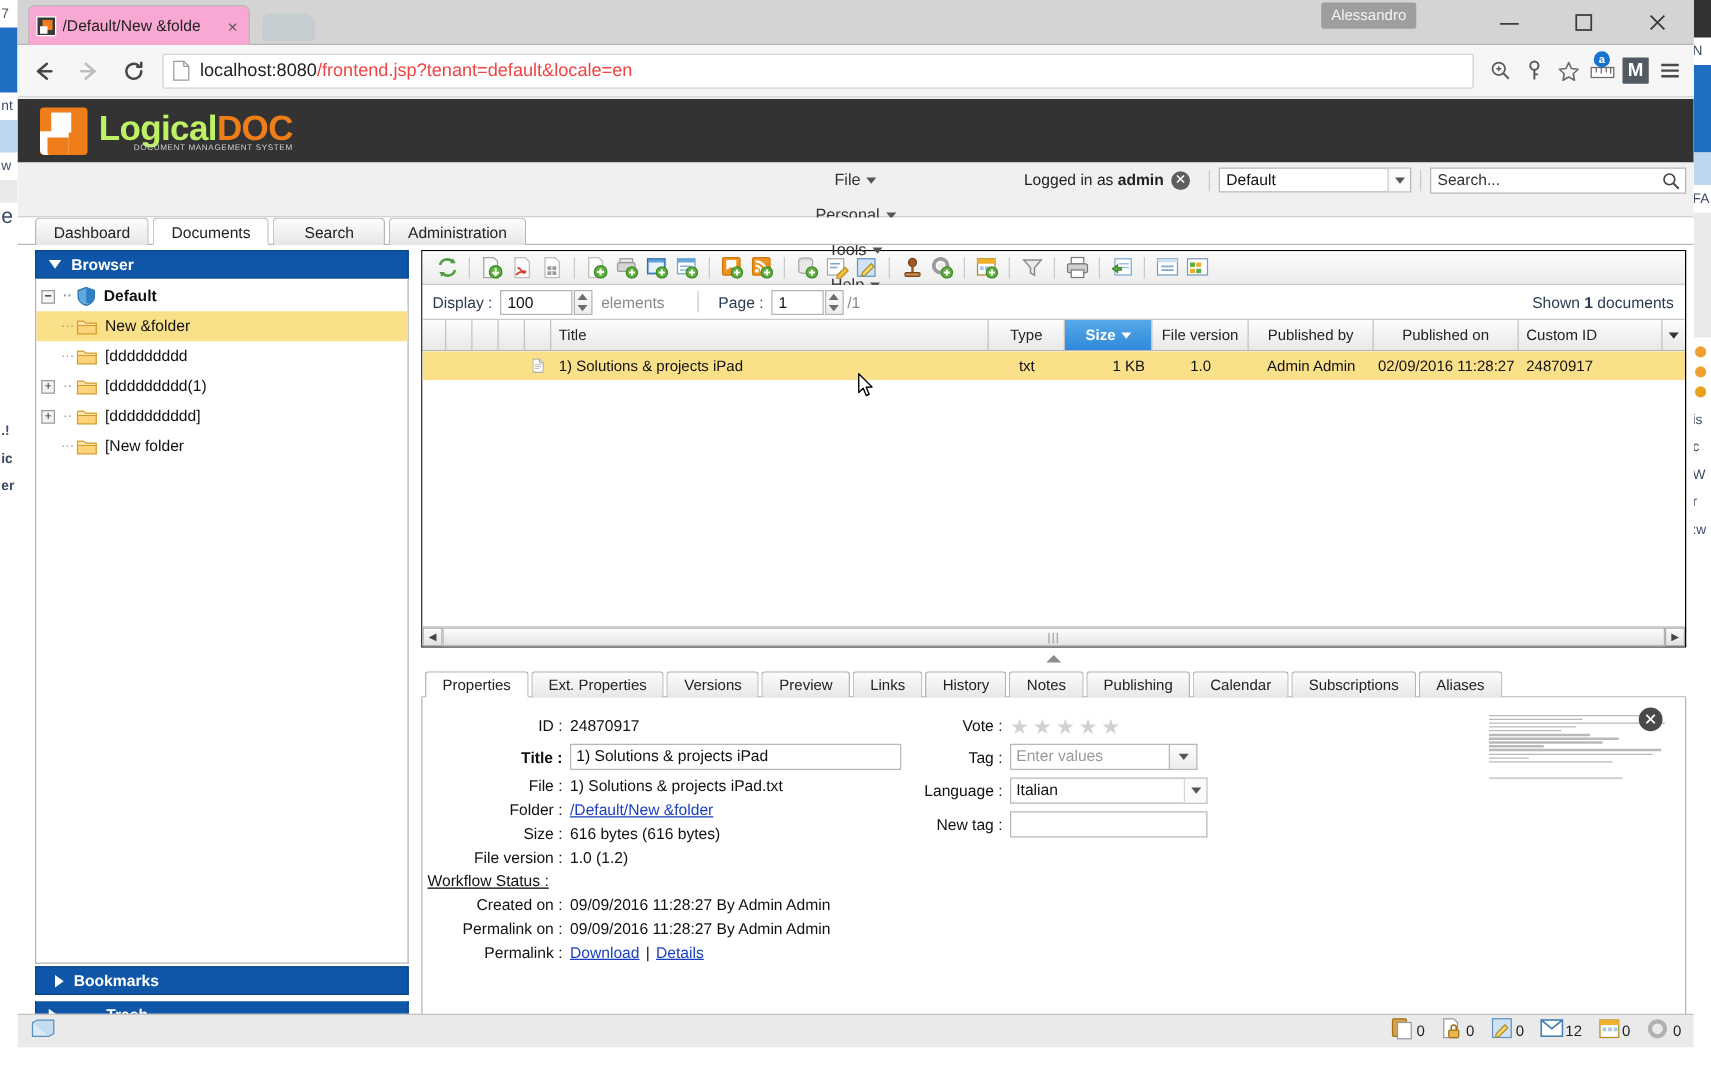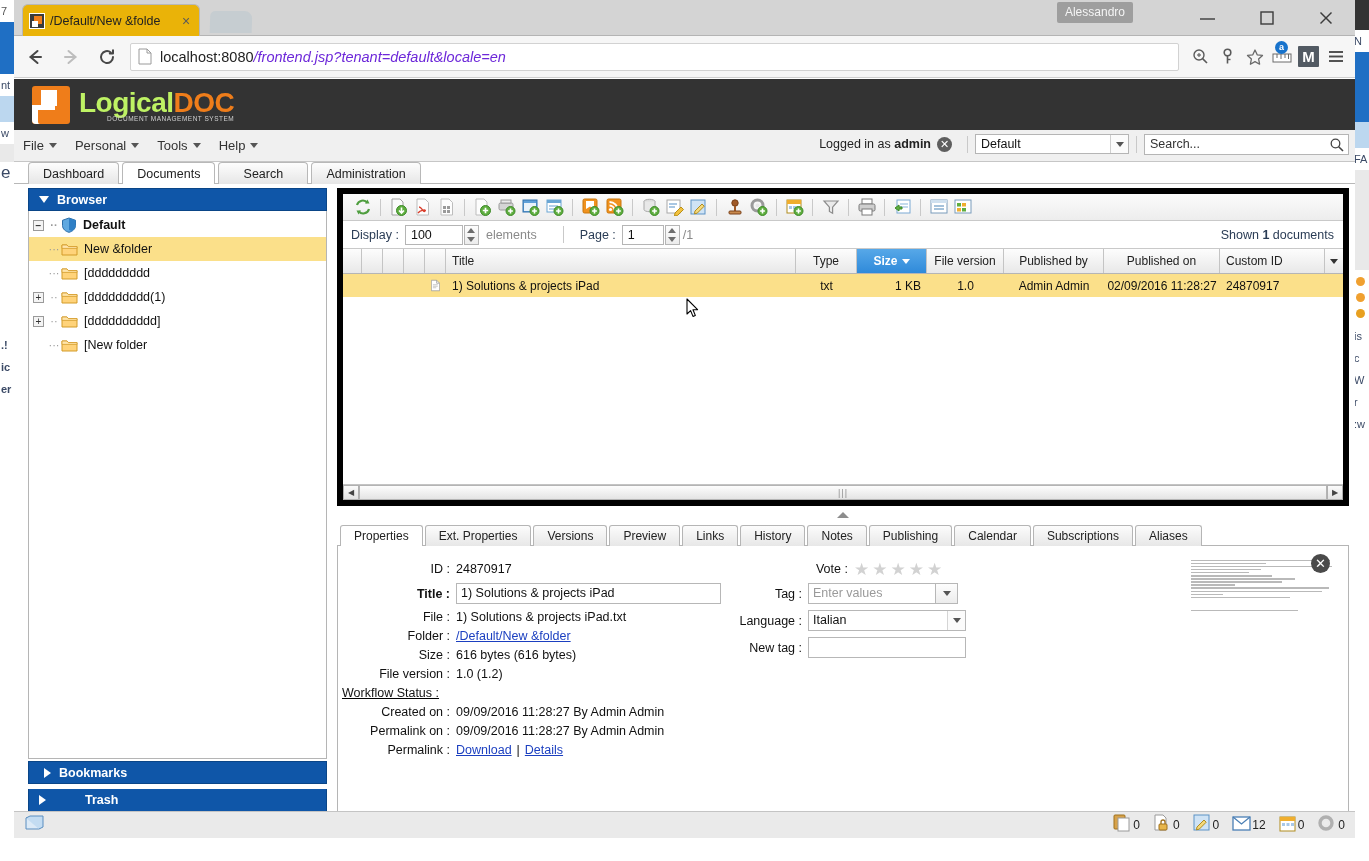--- a/index.html
+++ b/index.html
@@ -40,21 +40,21 @@
 
   
   .tabstrip {
     position: relative; height: 36px;
     background: #d4d4d4;
     border-bottom: 1px solid #b4b4b4;
   }
   .chrome-tab {
     position: absolute; left: 8px; top: 4px;
     width: 178px; height: 32px;
-    background: #eab308;
+    background: #f9a8d4;
     border: 1px solid #b8b8b8;
     border-bottom: none;
     border-radius: 6px 6px 0 0;
     display: flex; align-items: center;
     padding: 0 6px;
   }
   .tab-favicon {
     width: 16px; height: 16px; flex: 0 0 16px;
     position: relative; margin-right: 5px;
     background: #fff;
@@ -120,21 +120,21 @@
   .urlbox {
     flex: 1; height: 28px; margin: 0 8px 0 8px;
     background: #fff;
     border: 1px solid #d2d2d2; border-radius: 2px;
     display: flex; align-items: center;
     padding: 0 4px;
     font-size: 14.5px;
   }
   .url-doc-ico { width: 16px; height: 18px; margin: 0 6px 0 3px; position: relative; }
   .url-host { color: #222; }
-  .url-rest { color: #6d28d9; font-style: italic; }
+  .url-rest { color: #ef4444; }
   .omni-right { display: flex; align-items: center; padding-right: 6px; }
   .omni-ico {
     width: 27px; height: 28px;
     display: flex; align-items: center; justify-content: center;
     cursor: pointer;
   }
   .ext-m {
     width: 21px; height: 21px; background: #525a63; color: #fff;
     font-size: 15px; font-weight: bold; line-height: 21px; text-align: center;
     border-radius: 1px;
@@ -163,24 +163,25 @@
   .logo-text { position: relative; }
   .logo-word { font-size: 28px; font-weight: bold; letter-spacing: -0.5px; line-height: 30px; }
   .lw-logical { color: #bef264; }
   .lw-doc { color: #ef7d1a; }
   .logo-sub {
     font-size: 6.5px; color: #cfcfcf; letter-spacing: 0.5px;
     text-align: right; margin-top: -3px;
   }
 
   .ld-menubar {
-    height: 32px; background: #f0f0f0;
+    height: 44px; background: #f0f0f0;
     border-bottom: 1px solid #c6c6c6;
     display: flex; align-items: center;
     position: relative;
+    flex-direction: column;
   }
   .menu-item {
     font-size: 13px; color: #333;
     padding: 0 9px; height: 28px; line-height: 28px;
     display: flex; align-items: center; gap: 5px; cursor: pointer;
   }
   .caret-down {
     width: 0; height: 0;
     border-left: 4px solid transparent; border-right: 4px solid transparent;
     border-top: 5px solid #555;
@@ -301,21 +302,21 @@
   .ico-folder {
     width: 17px; height: 14px; flex: 0 0 17px; margin-right: 6px;
     position: relative;
   }
   .panel-head.bottom { border-top: none; }
   .bm-head { margin-top: 0; }
 
   
   .right-col { flex: 1; display: flex; flex-direction: column; gap: 4px; }
   .docs-panel {
-    height: 318px; border: 6px solid #000000; background: #ffffff;
+    height: 318px; border: 1px solid #000000; background: #ffffff;
     display: flex; flex-direction: column;
   }
   .doc-toolbar {
     height: 27px; background: linear-gradient(#fbfbfb, #ededed);
     border-bottom: 1px solid #c9c9c9;
     display: flex; align-items: center; padding-left: 8px; gap: 1px;
   }
   .tb-ico { width: 23px; height: 23px; display: flex; align-items: center;
             justify-content: center; cursor: pointer; }
   .tb-sep { width: 1px; height: 17px; background: #c9c9c9; margin: 0 5px; }
@@ -1164,21 +1165,21 @@
               </div>
               <div class="frow" style="height:19px;">
                 <span class="flabel">Permalink :</span>
                 <span class="flink">Download</span>
                 <span class="fvalue" style="margin:0 5px;">|</span>
                 <span class="flink">Details</span>
               </div>
             </div>
 
             <div class="form-col-b">
-              <div class="frow" style="height:22px;justify-content:center;">
+              <div class="frow" style="height:22px;">
                 <span class="flabel" style="width:70px;flex:0 0 70px;">Vote :</span>
                 <span class="stars">
                   <span class="star">★</span>
                   <span class="star">★</span>
                   <span class="star">★</span>
                   <span class="star">★</span>
                   <span class="star">★</span>
                 </span>
               </div>
               <div class="frow" style="height:27px;">

